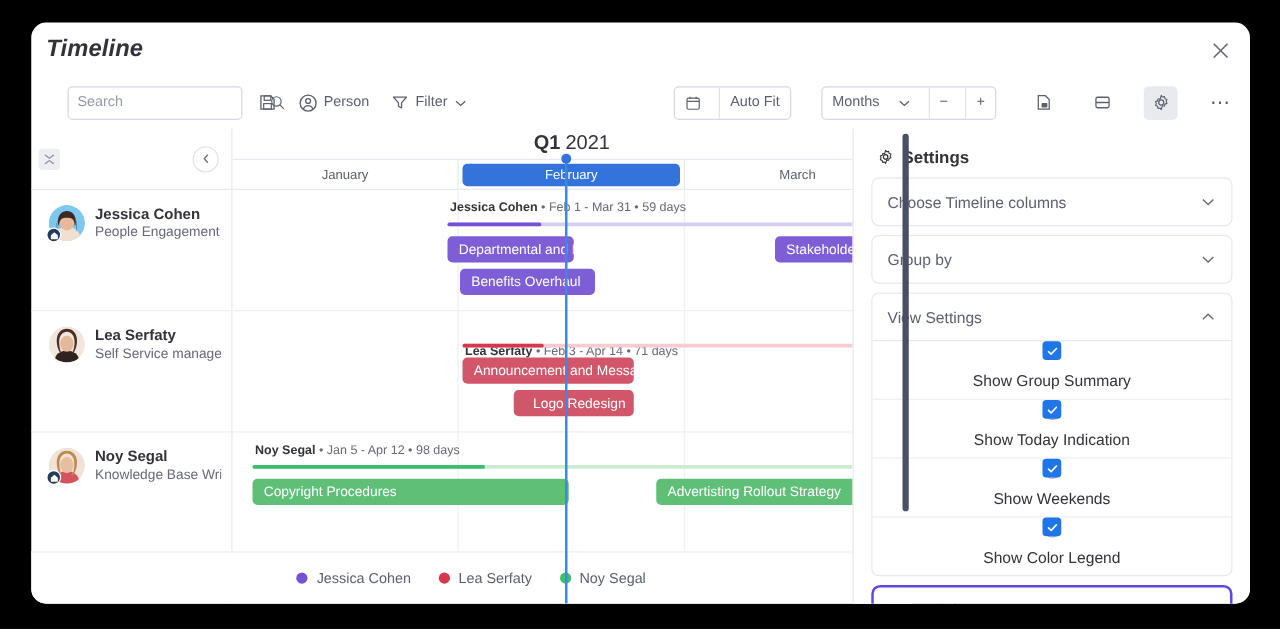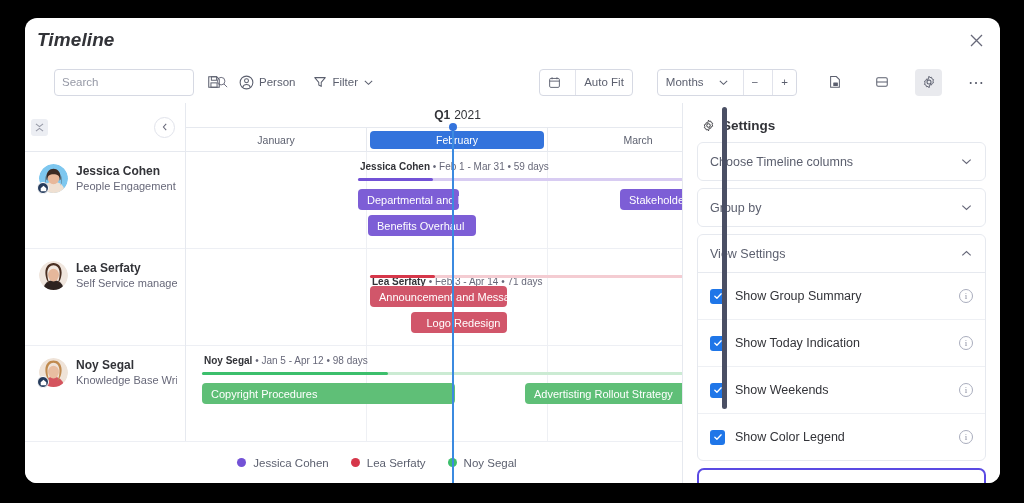--- a/index.html
+++ b/index.html
@@ -155,21 +155,21 @@
   }
 
   
   .tl-area {
     flex: 1; position: relative; overflow: hidden;
   }
   .quarter-head {
     height: 25px;
     border-bottom: 1px solid #e6e9ef;
     display: flex; align-items: center; justify-content: center;
-    font-size: 12px; color: #323338;
+    font-size: 16px; color: #323338;
   }
   .quarter-head b { font-weight: 700; margin-right: 4px; }
   .month-head {
     height: 24px;
     border-bottom: 1px solid #e6e9ef;
     display: flex;
     position: relative;
   }
   .month-cell {
     flex: 1 0 0;
@@ -270,20 +270,21 @@
     padding: 0 12px;
     font-size: 12.5px; color: #5b5f6e;
     cursor: pointer;
   }
   .st-row {
     height: 47px;
     display: flex; align-items: center;
     padding: 0 12px;
     border-top: 1px solid #eef0f4;
     gap: 10px;
+    flex-direction: column;
   }
   .st-row.first { border-top: 1px solid #e6e9ef; }
   .cb {
     width: 15px; height: 15px; border-radius: 3px;
     background: #1f76e8; flex: none;
     display: flex; align-items: center; justify-content: center;
   }
   .st-row .lbl { flex: 1; font-size: 12.5px; color: #323338; }
   .info {
     width: 14px; height: 14px; border-radius: 50%;

